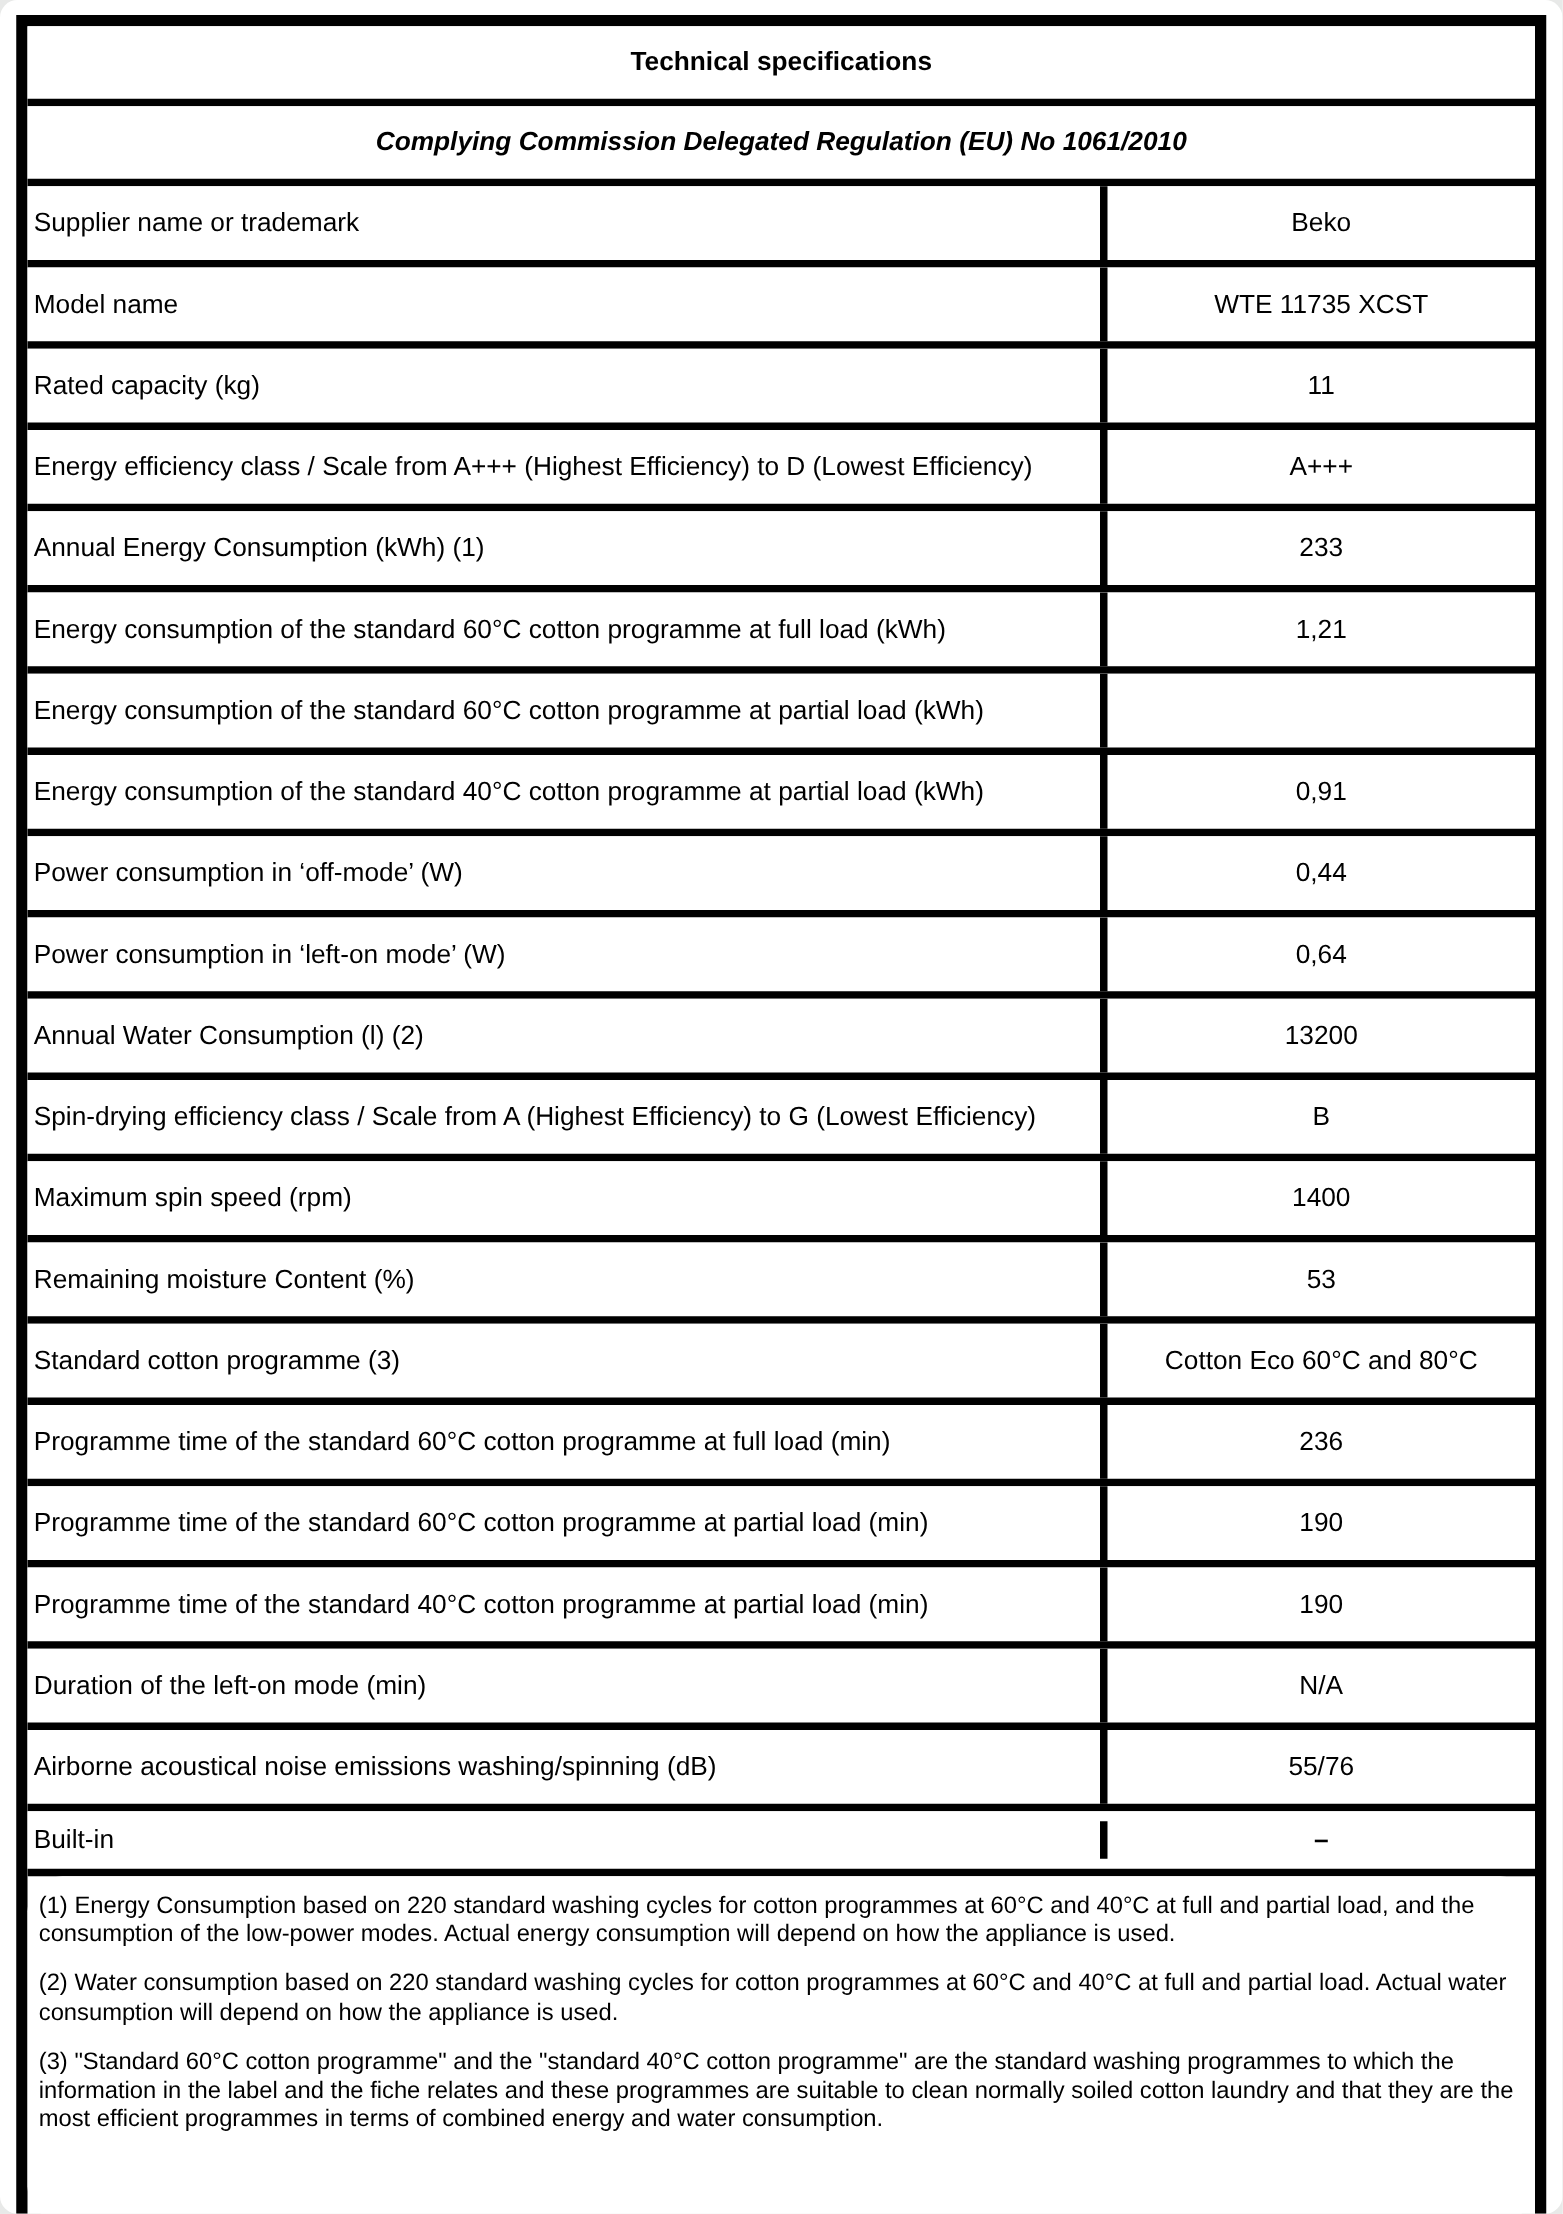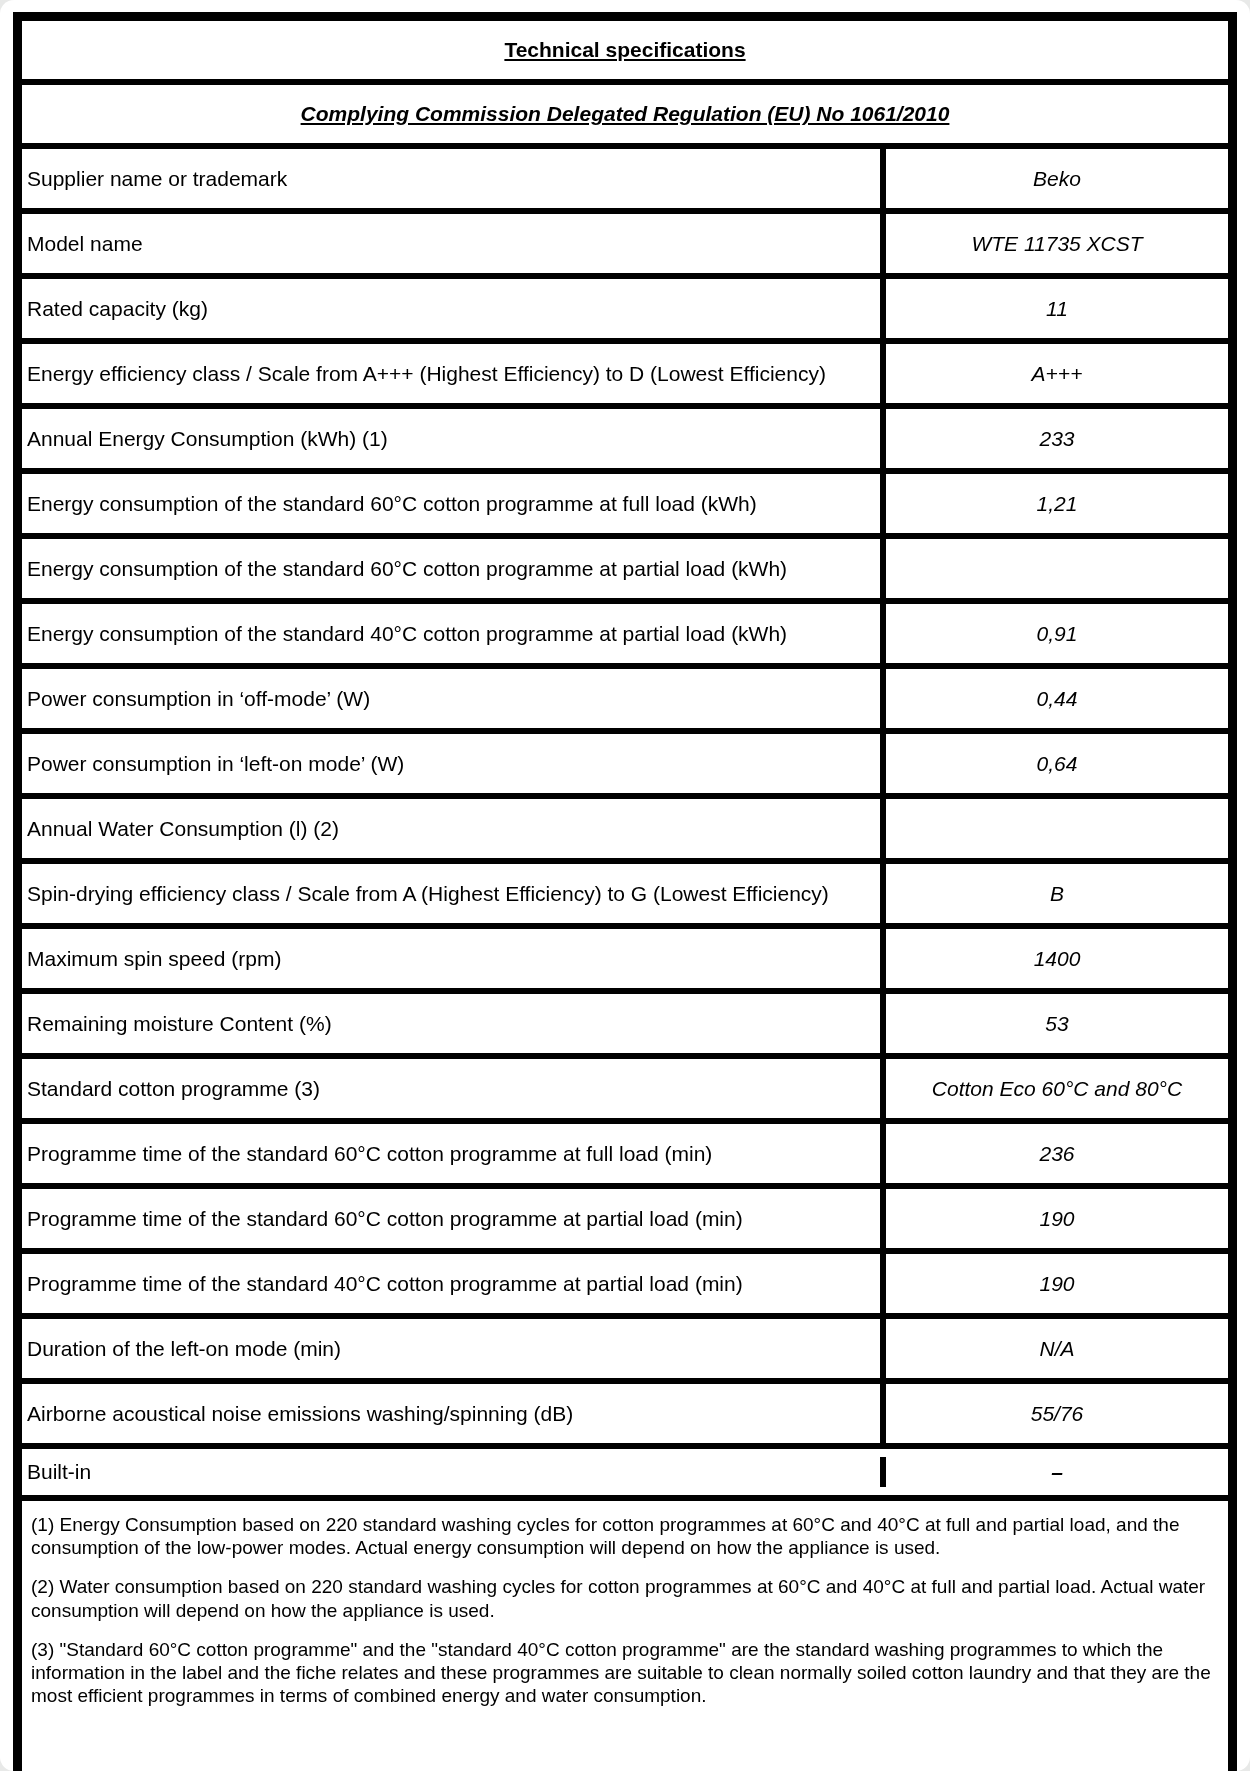--- a/index.html
+++ b/index.html
@@ -31,21 +31,20 @@
   .header-cell {
     flex: 1;
     display: flex;
     align-items: center;
     justify-content: center;
     text-align: center;
     font-size: 21px;
     font-weight: bold;
     padding: 17px 8px;
     box-sizing: border-box;
-    text-decoration: underline;
   }
   .row-title .header-cell { min-height: 38px; }
   .row-subtitle .header-cell { min-height: 52px; font-style: italic; text-align: center; }
   .data-row { min-height: 59px; }
   .data-row .cell-label {
     width: 864px;
     box-sizing: border-box;
     border-right: 6px solid #000;
     display: flex;
     align-items: center;
@@ -55,21 +54,20 @@
   }
   .data-row .cell-value {
     flex: 1;
     display: flex;
     align-items: center;
     justify-content: center;
     text-align: center;
     font-size: 21px;
     padding: 1px 4px;
     box-sizing: border-box;
-    font-style: italic;
   }
   .row-built-in { min-height: 46px; align-items: center; }
   .row-built-in .cell-value { font-weight: bold; }
   .footer-section {
     min-height: 276px;
     box-sizing: border-box;
     padding: 12px 10px 10px 9px;
     font-size: 19px;
     line-height: 1.22;
   }
@@ -134,20 +132,21 @@
       <div class="cell-value">0,44</div>
     </div>
 
     <div class="trow data-row">
       <div class="cell-label">Power consumption in ‘left-on mode’ (W)</div>
       <div class="cell-value">0,64</div>
     </div>
 
     <div class="trow data-row">
       <div class="cell-label">Annual Water Consumption (l) (2)</div>
+      <div class="cell-value">13200</div>
     </div>
 
     <div class="trow data-row">
       <div class="cell-label">Spin-drying efficiency class / Scale from A (Highest Efficiency) to G (Lowest Efficiency)</div>
       <div class="cell-value">B</div>
     </div>
 
     <div class="trow data-row">
       <div class="cell-label">Maximum spin speed (rpm)</div>
       <div class="cell-value">1400</div>

